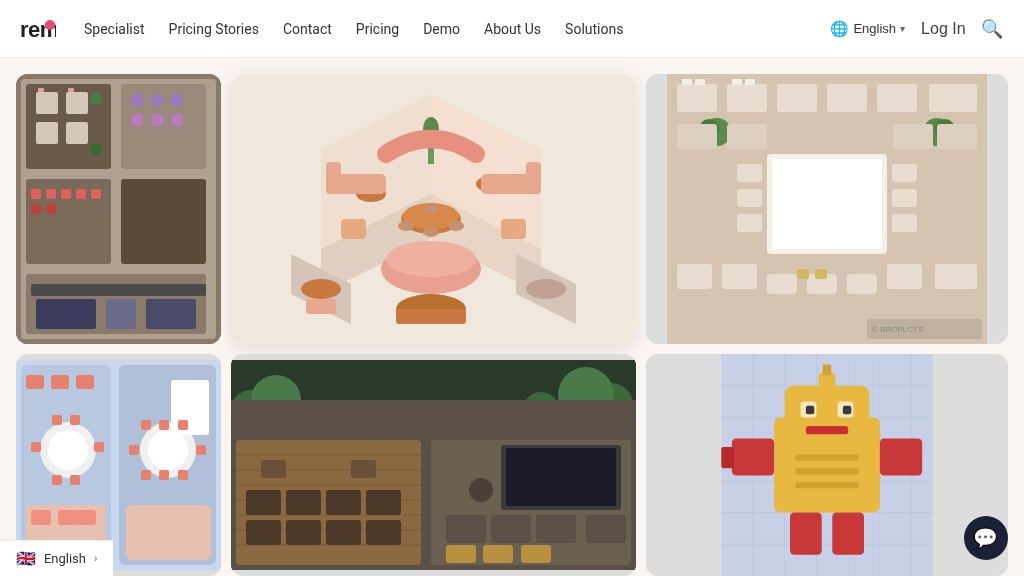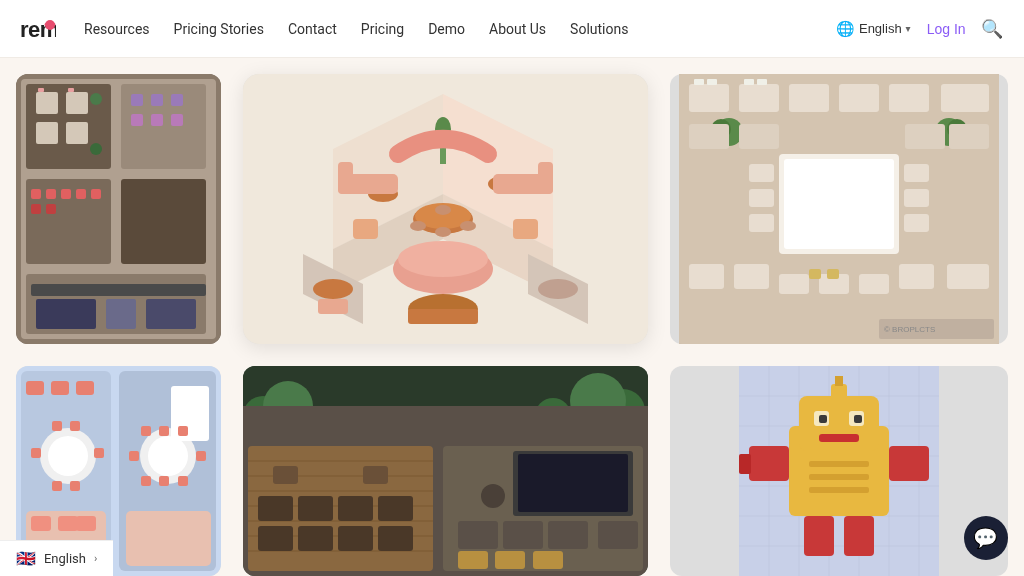--- a/index.html
+++ b/index.html
@@ -65,22 +65,22 @@
       background: none;
     }
     .globe-icon {
       font-size: 15px;
     }
     .chevron-down {
       font-size: 10px;
       color: #666;
     }
     .login-btn {
-      font-size: 14px;
-      color: #8b5cf6;
+      font-size: 16px;
+      color: #404040;
       cursor: pointer;
       background: none;
       border: none;
     }
     .cta-btn {
       background: #e84d6f;
       color: #fff;
       border: none;
       border-radius: 25px;
       padding: 10px 20px;
@@ -95,21 +95,21 @@
       cursor: pointer;
     }
 
     
     .content {
       background: #faf5f0;
       padding: 16px 16px 0 16px;
       display: grid;
       grid-template-columns: 205px 405px 1fr;
       grid-template-rows: 270px 1fr;
-      gap: 22px;
+      gap: 10px;
       height: calc(576px - 58px);
     }
 
     
     .img-card {
       border-radius: 12px;
       overflow: hidden;
       background: #ddd;
       position: relative;
     }
@@ -200,21 +200,21 @@
 <nav class="navbar">
   <div class="logo">
     <svg class="logo-icon" viewBox="0 0 36 36" fill="none" xmlns="http://www.w3.org/2000/svg">
       <text x="0" y="26" font-family="Arial" font-weight="900" font-size="22" fill="#222">rem</text>
       <circle cx="30" cy="14" r="5" fill="#e84d6f"></circle>
       <path d="M25 14 Q30 8 35 14" stroke="#e84d6f" stroke-width="2" fill="none"></path>
     </svg>
   </div>
 
   <div class="nav-links">
-    <a class="nav-link">Resources</a>
+    <a class="nav-link">Specialist</a>
     <a class="nav-link">Pricing Stories</a>
     <a class="nav-link">Contact</a>
     <a class="nav-link">Pricing</a>
     <a class="nav-link">Demo</a>
     <a class="nav-link">About Us</a>
     <a class="nav-link">Solutions</a>
   </div>
 
   <div class="nav-right">
     <button class="lang-btn">

